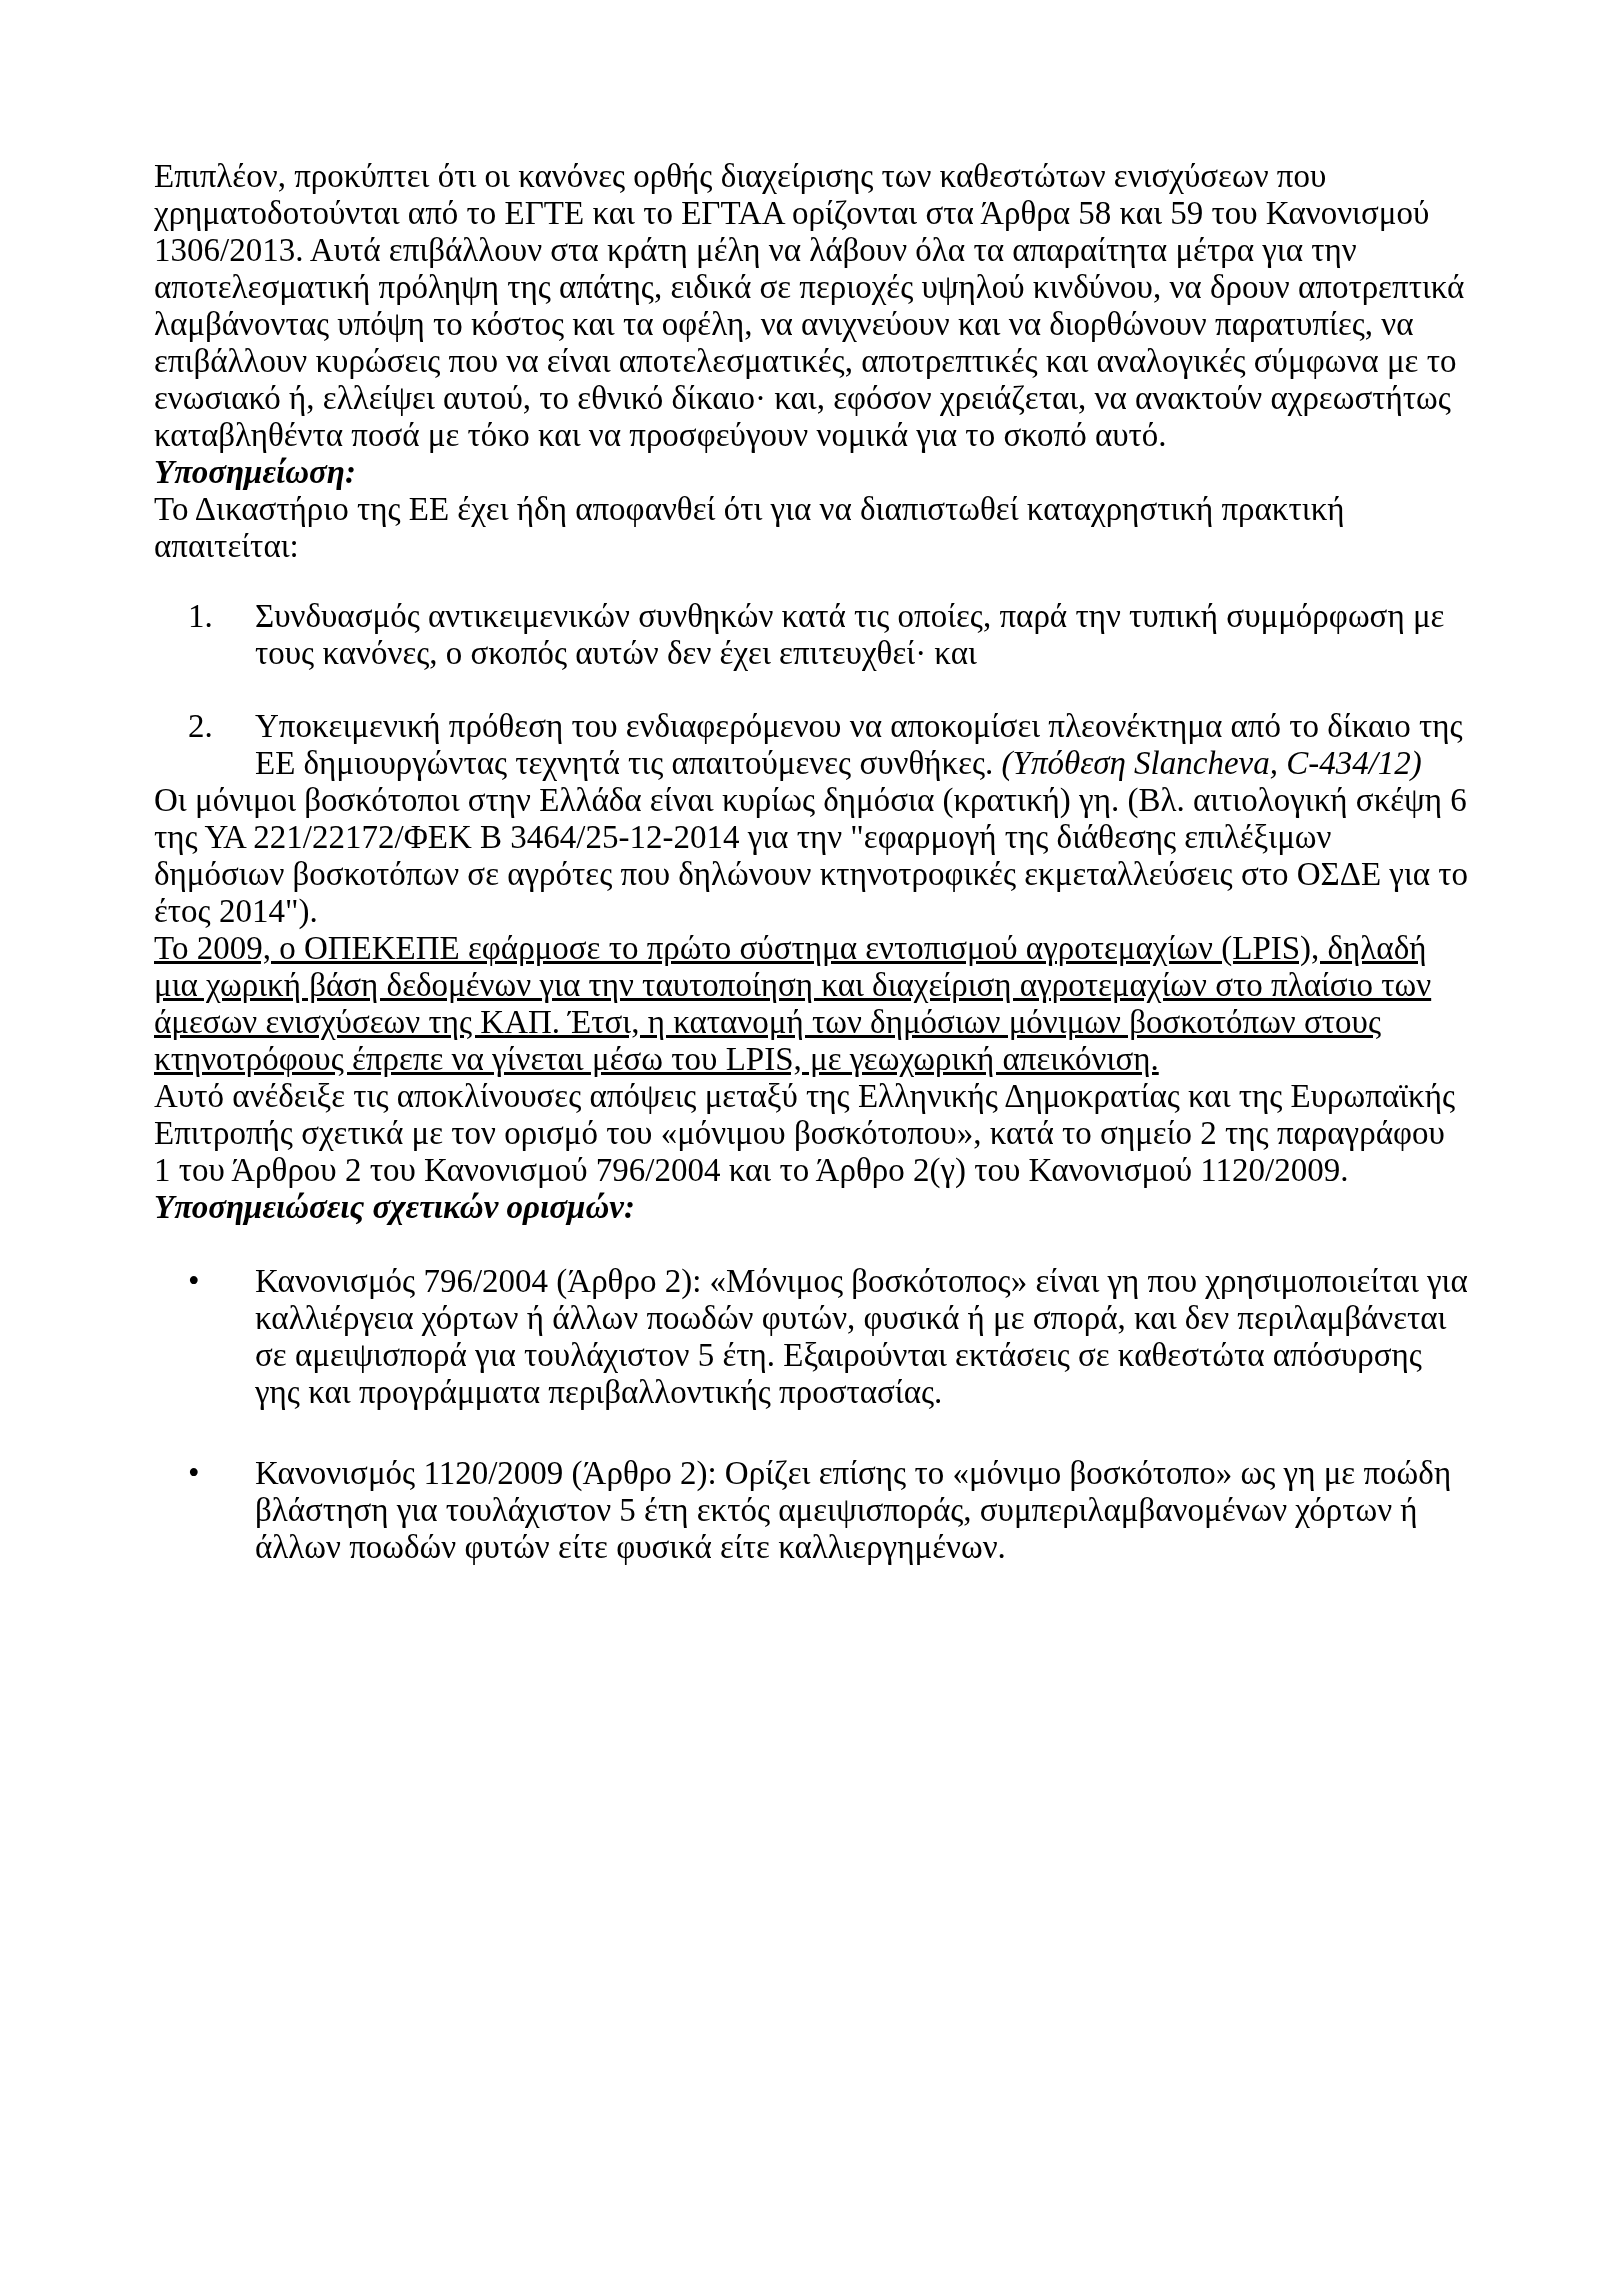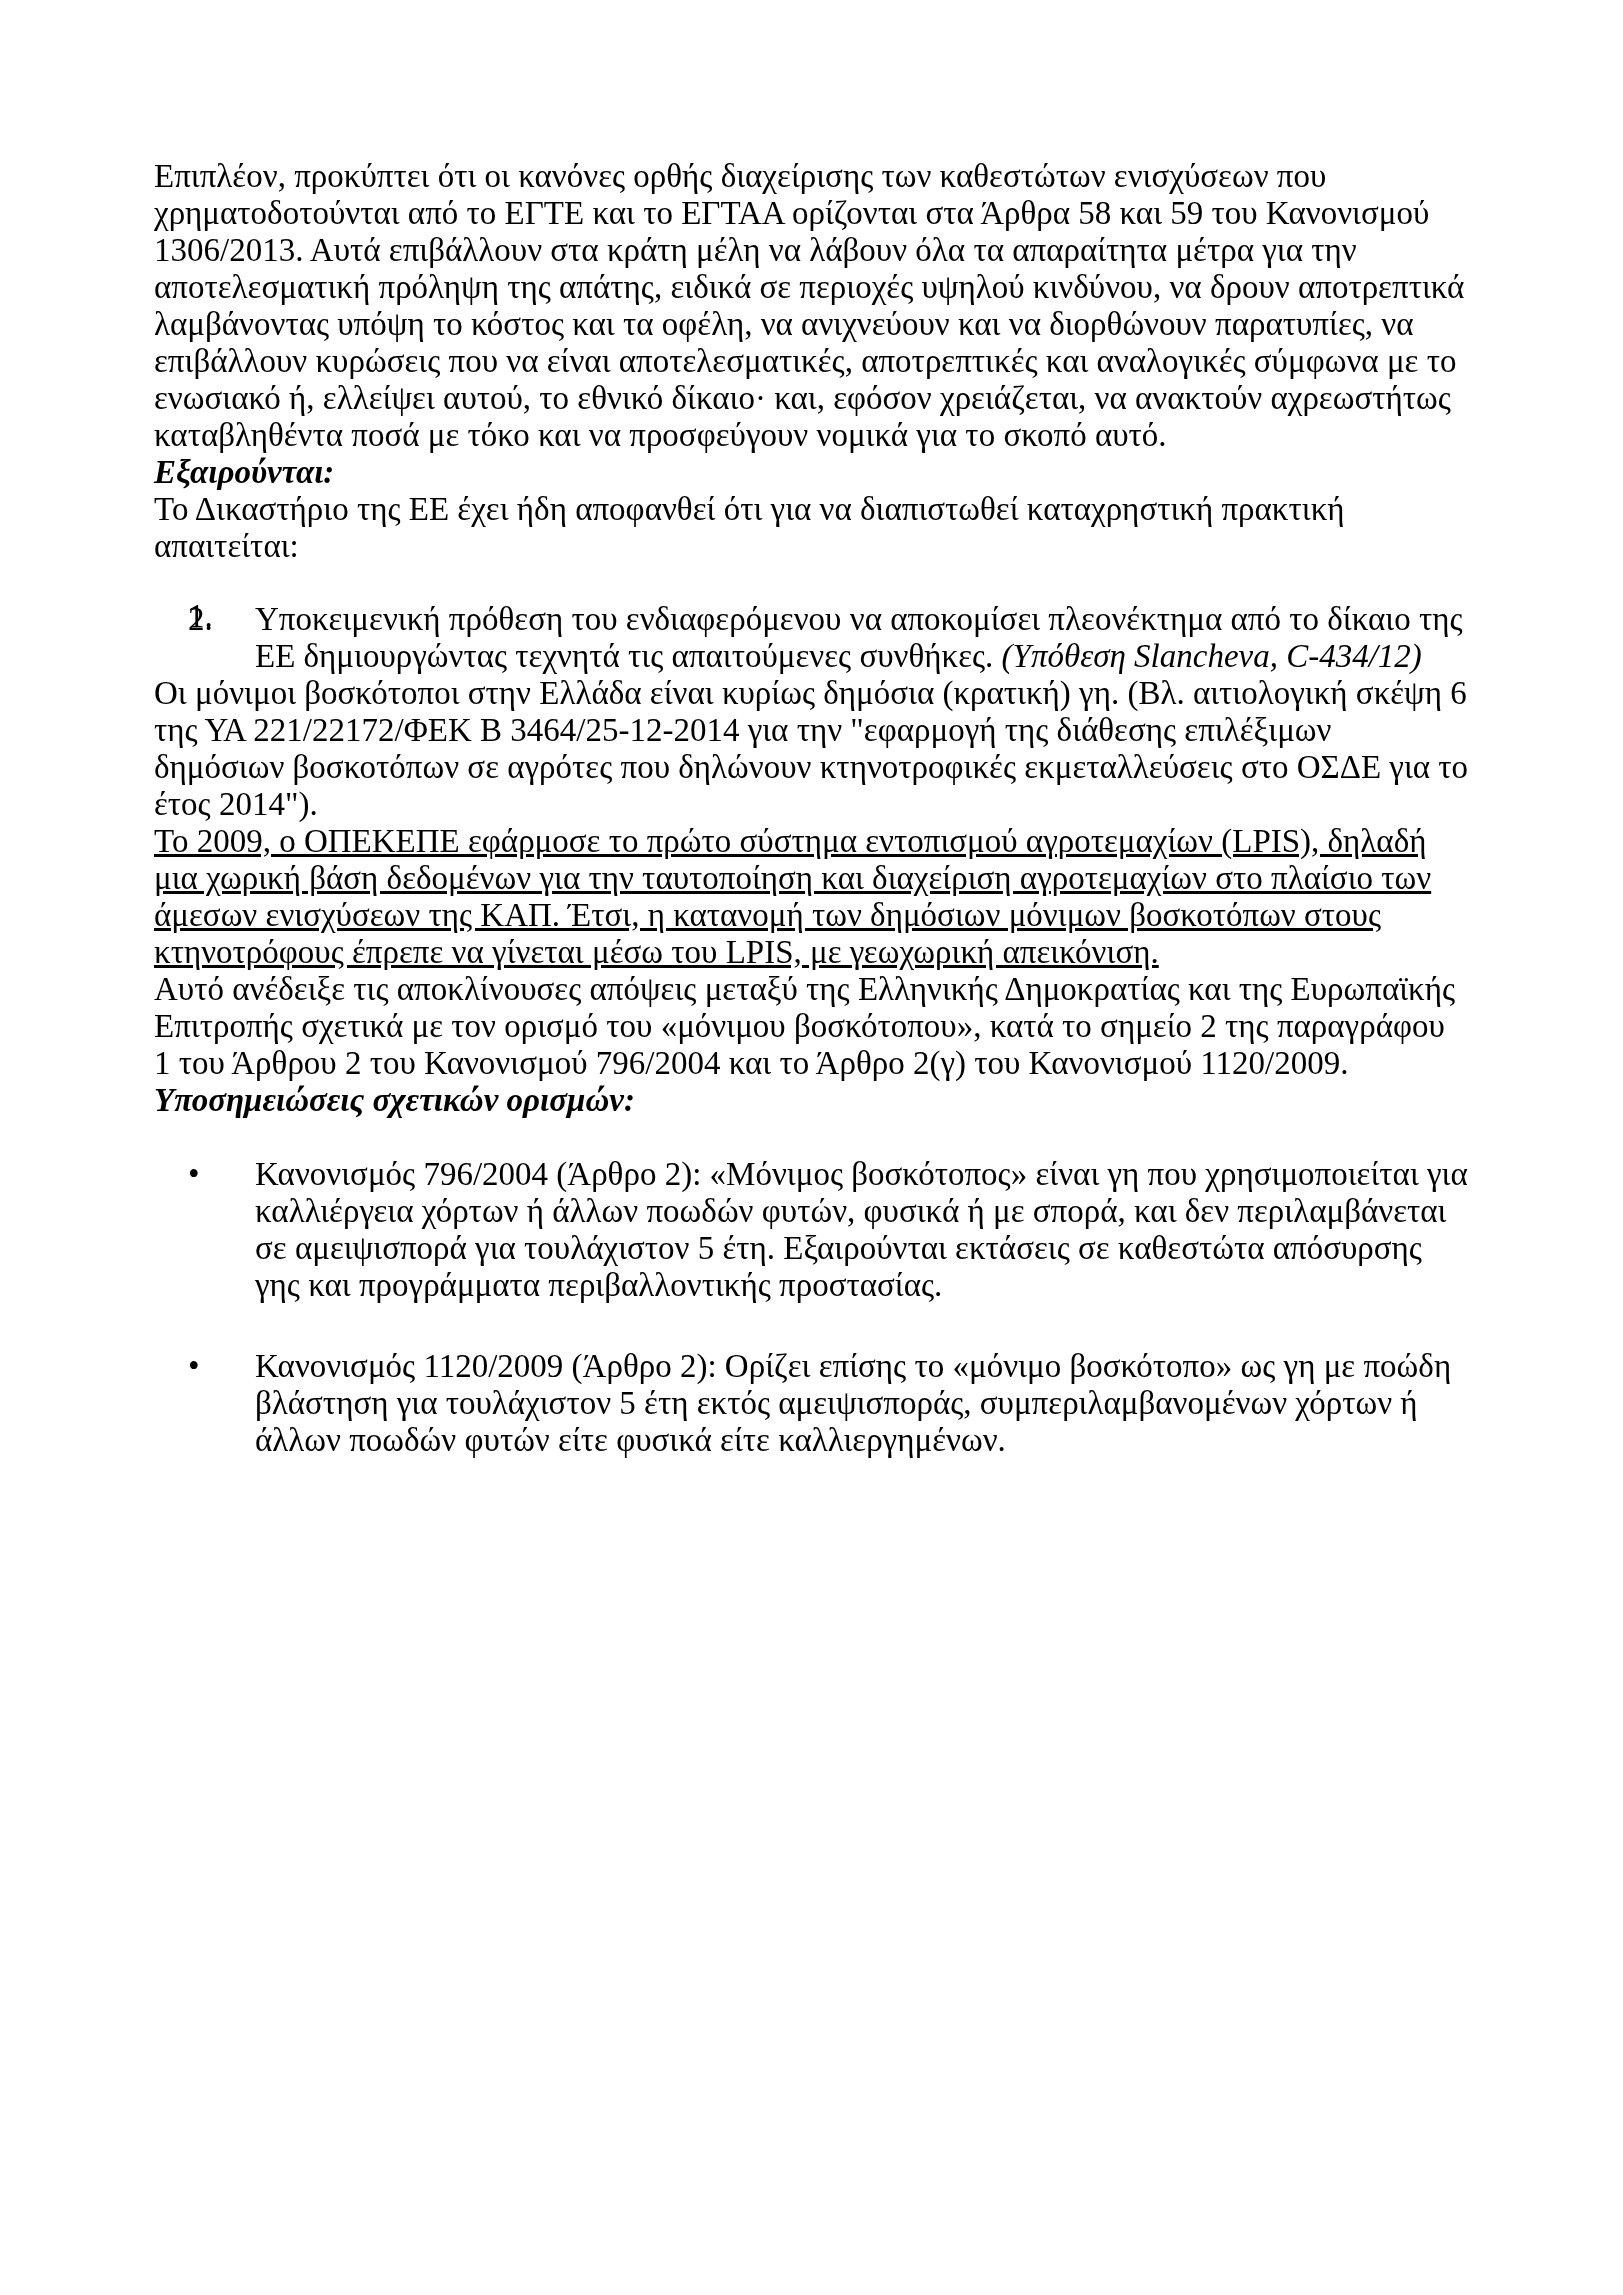--- a/index.html
+++ b/index.html
@@ -58,26 +58,27 @@
   .sp-k { margin-top: 37px; }
   .sp-l { margin-top: 44px; }
 </style>
 </head>
 <body>
 
 <div class="page">
 
   <p>Επιπλέον, προκύπτει ότι οι κανόνες ορθής διαχείρισης των καθεστώτων ενισχύσεων που χρηματοδοτούνται από το ΕΓΤΕ και το ΕΓΤΑΑ ορίζονται στα Άρθρα 58 και 59 του Κανονισμού 1306/2013. Αυτά επιβάλλουν στα κράτη μέλη να λάβουν όλα τα απαραίτητα μέτρα για την αποτελεσματική πρόληψη της απάτης, ειδικά σε περιοχές υψηλού κινδύνου, να δρουν αποτρεπτικά λαμβάνοντας υπόψη το κόστος και τα οφέλη, να ανιχνεύουν και να διορθώνουν παρατυπίες, να επιβάλλουν κυρώσεις που να είναι αποτελεσματικές, αποτρεπτικές και αναλογικές σύμφωνα με το ενωσιακό ή, ελλείψει αυτού, το εθνικό δίκαιο· και, εφόσον χρειάζεται, να ανακτούν αχρεωστήτως καταβληθέντα ποσά με τόκο και να προσφεύγουν νομικά για το σκοπό αυτό.</p>
 
-  <p class="fn-heading sp-a">Εξαιρούνται:</p>
+  <p class="fn-heading sp-a">Υποσημείωση:</p>
 
   <p class="sp-b">Το Δικαστήριο της ΕΕ έχει ήδη αποφανθεί ότι για να διαπιστωθεί καταχρηστική πρακτική απαιτείται:</p>
 
   <div class="list-item sp-c">
     <span class="marker">1.</span>
+    <span>Συνδυασμός αντικειμενικών συνθηκών κατά τις οποίες, παρά την τυπική συμμόρφωση με τους κανόνες, ο σκοπός αυτών δεν έχει επιτευχθεί· και</span>
   </div>
 
   <div class="list-item sp-d">
     <span class="marker">2.</span>
     <span>Υποκειμενική πρόθεση του ενδιαφερόμενου να αποκομίσει πλεονέκτημα από το δίκαιο της ΕΕ δημιουργώντας τεχνητά τις απαιτούμενες συνθήκες. </span><span class="italic">(Υπόθεση Slancheva, C-434/12)</span>
   </div>
 
 
   <p class="sp-f">Οι μόνιμοι βοσκότοποι στην Ελλάδα είναι κυρίως δημόσια (κρατική) γη. (Βλ. αιτιολογική σκέψη 6 της ΥΑ 221/22172/ΦΕΚ Β 3464/25-12-2014 για την "εφαρμογή της διάθεσης επιλέξιμων δημόσιων βοσκοτόπων σε αγρότες που δηλώνουν κτηνοτροφικές εκμεταλλεύσεις στο ΟΣΔΕ για το έτος 2014").</p>
 

